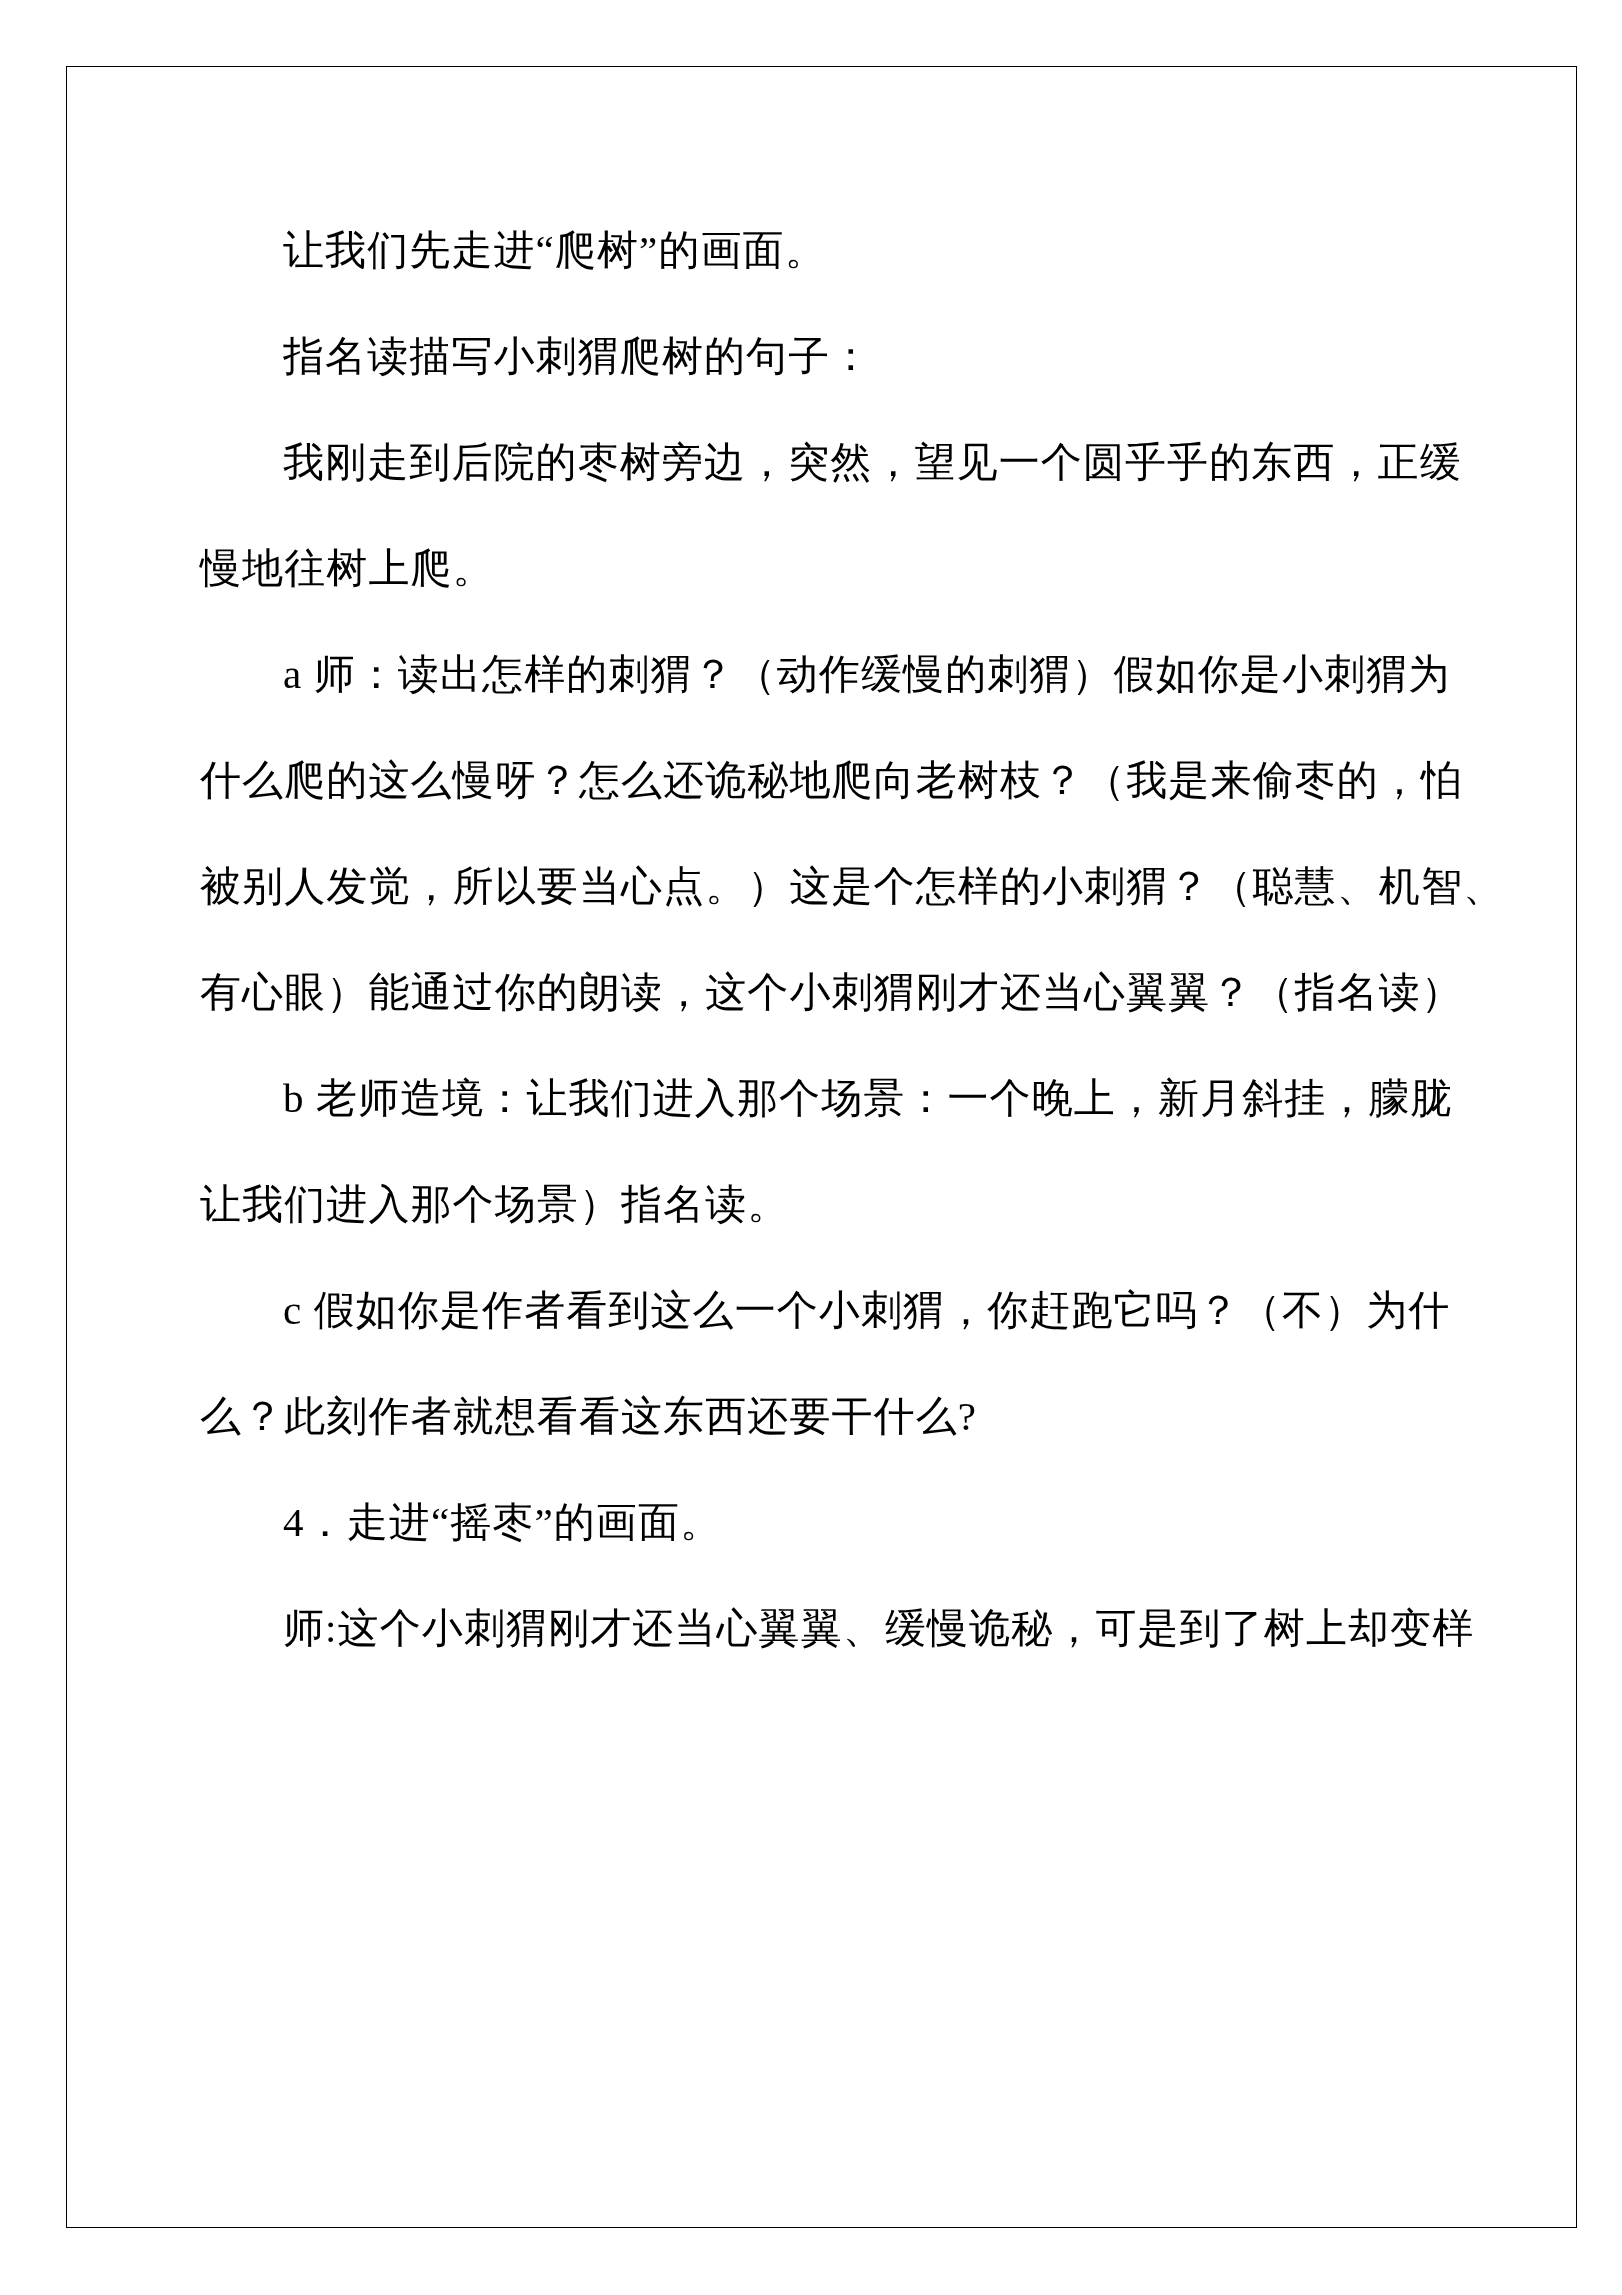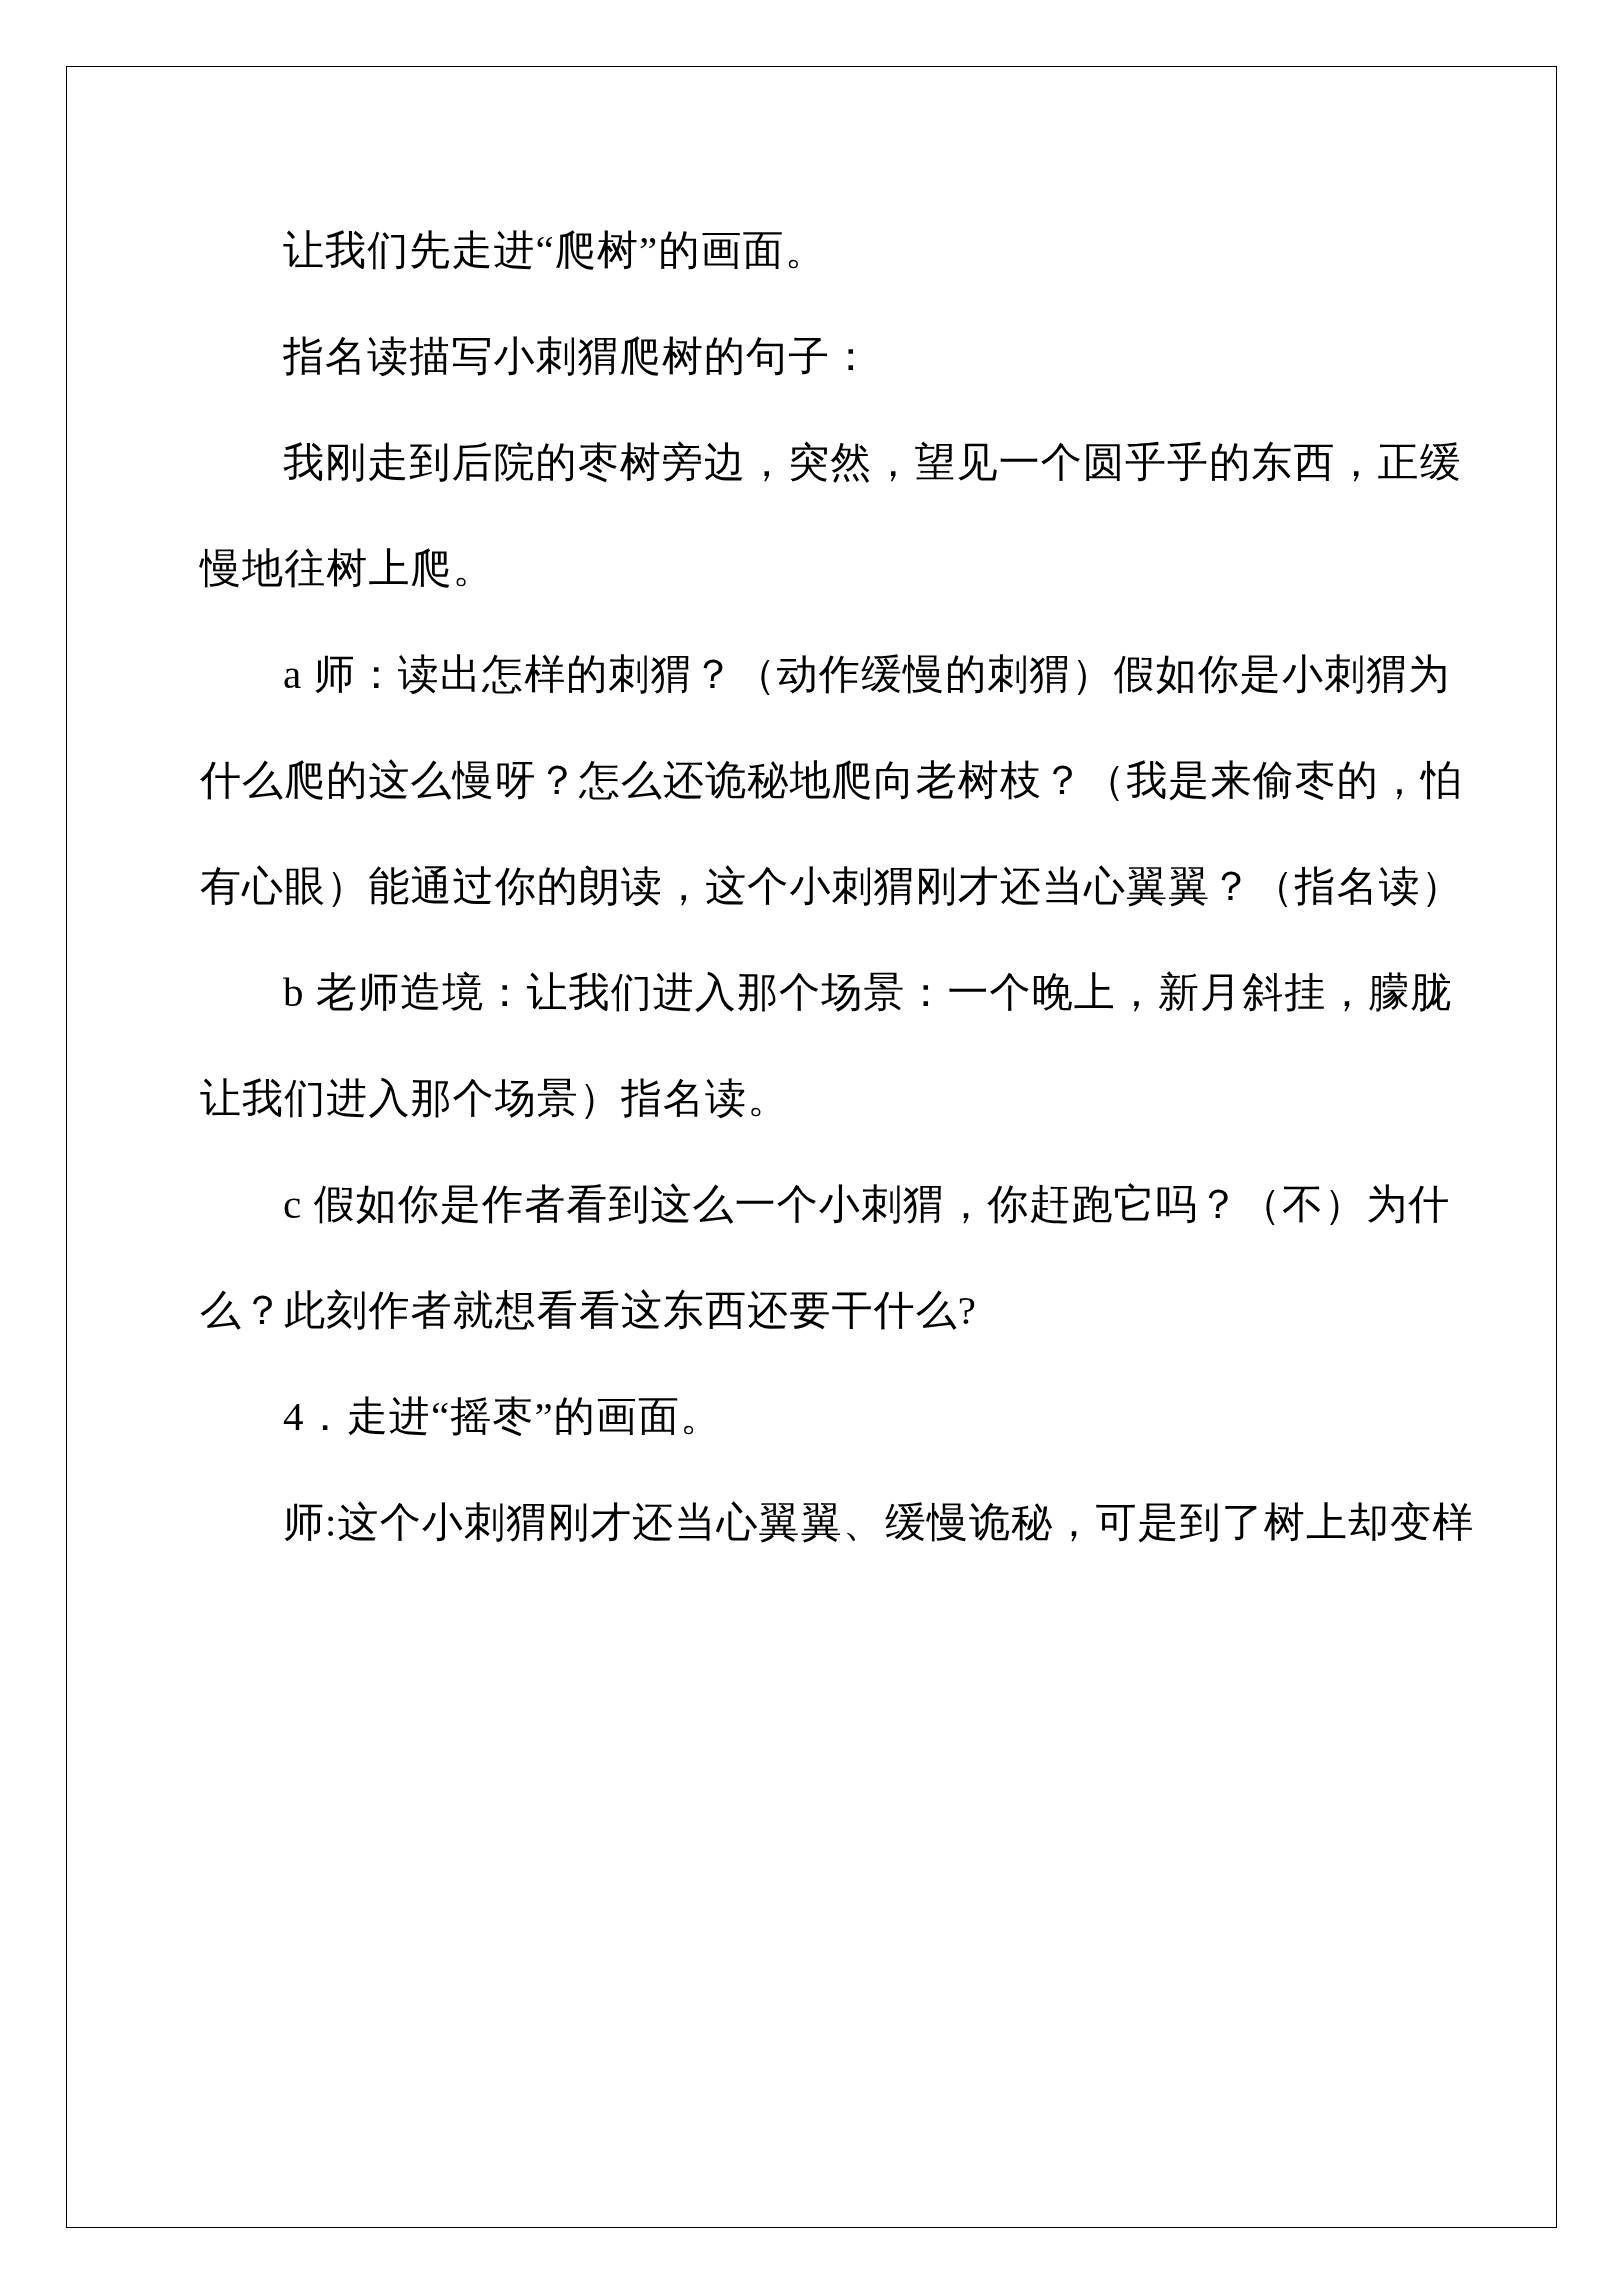--- a/index.html
+++ b/index.html
@@ -18,20 +18,21 @@
   }
   .frame {
     position: absolute;
     left: 66px;
     top: 66px;
     width: 1489px;
     height: 2160px;
     border: 1.5px solid #000000;
     box-sizing: content-box;
     background: #ffffff;
+    padding-left: 20px;
   }
   .body-text {
     position: absolute;
     left: 133px;
     top: 130px;
     width: 1279px;
   }
   .line {
     height: 106px;
     line-height: 106px;
@@ -61,20 +62,21 @@
 
 <div class="page">
   <div class="frame">
     <div class="body-text" id="body-text">
         <div class="line indent">让我们先走进“爬树”的画面。</div>
         <div class="line indent">指名读描写小刺猬爬树的句子：</div>
         <div class="line indent">我刚走到后院的枣树旁边，突然，望见一个圆乎乎的东西，正缓</div>
         <div class="line">慢地往树上爬。</div>
         <div class="line indent">a 师：读出怎样的刺猬？（动作缓慢的刺猬）假如你是小刺猬为</div>
         <div class="line">什么爬的这么慢呀？怎么还诡秘地爬向老树枝？（我是来偷枣的，怕</div>
+        <div class="line">被别人发觉，所以要当心点。）这是个怎样的小刺猬？（聪慧、机智、</div>
         <div class="line">有心眼）能通过你的朗读，这个小刺猬刚才还当心翼翼？（指名读）</div>
         <div class="line indent">b 老师造境：让我们进入那个场景：一个晚上，新月斜挂，朦胧</div>
         <div class="line">让我们进入那个场景）指名读。</div>
         <div class="line indent">c 假如你是作者看到这么一个小刺猬，你赶跑它吗？（不）为什</div>
         <div class="line">么？此刻作者就想看看这东西还要干什么?</div>
         <div class="line indent">4．走进“摇枣”的画面。</div>
         <div class="line indent">师:这个小刺猬刚才还当心翼翼、缓慢诡秘，可是到了树上却变样</div>
       </div>
   </div>
 </div>

